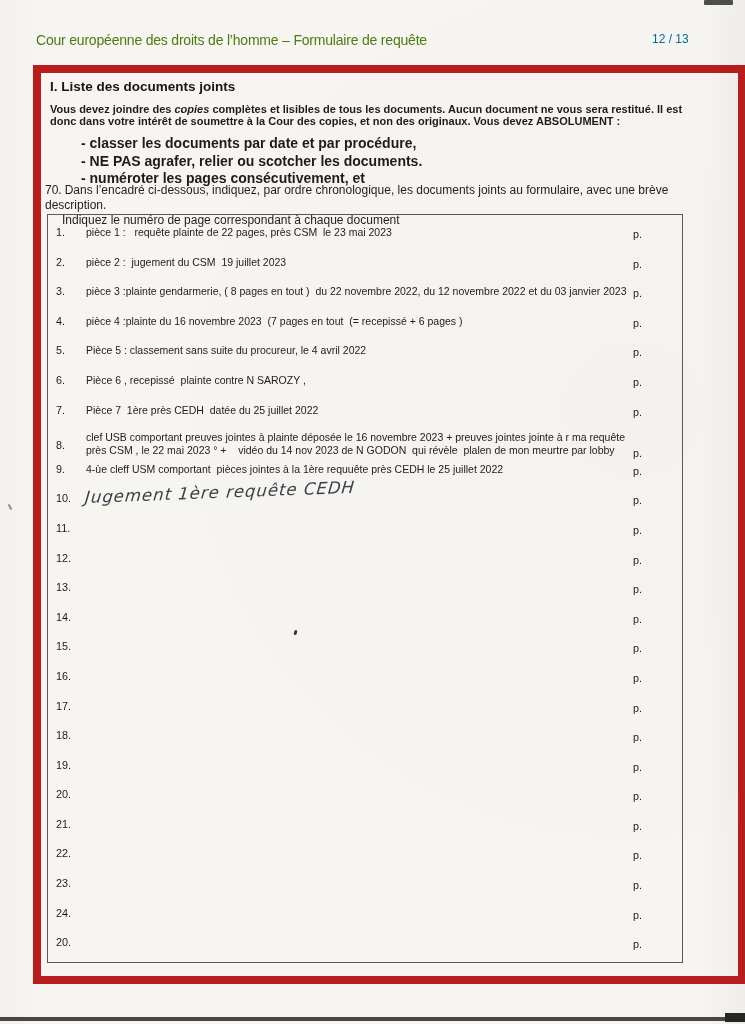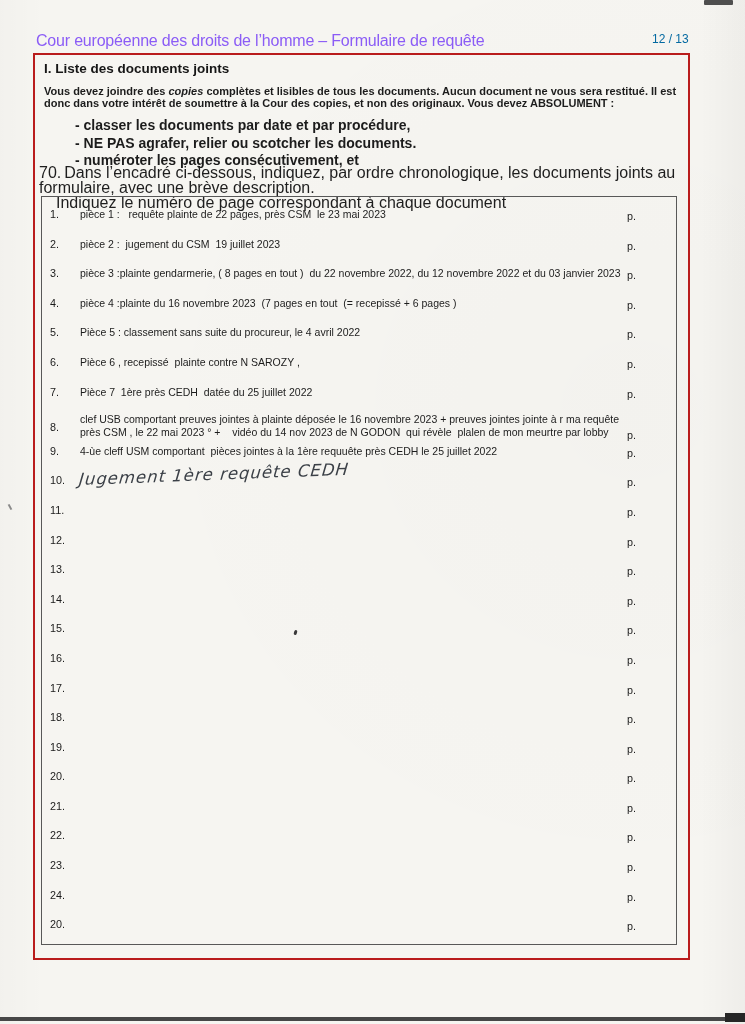--- a/index.html
+++ b/index.html
@@ -6,36 +6,36 @@
   body{
     width:745px;height:1024px;position:relative;overflow:hidden;
     background:#f6f5f1;
     background-image:
       radial-gradient(ellipse at 85% 40%, rgba(0,0,0,0.012), transparent 60%),
       linear-gradient(90deg, rgba(0,0,0,0.015) 0%, rgba(0,0,0,0) 6%, rgba(0,0,0,0) 94%, rgba(0,0,0,0.03) 100%);
     font-family:"Liberation Sans", sans-serif;
     color:#1f1f1f;
     -webkit-font-smoothing:antialiased;
   }
-  .hdr-left{position:absolute;left:36px;top:32px;font-size:16px;color:#8b5cf6;letter-spacing:-0.2px;}
+  .hdr-left{position:absolute;left:36px;top:32px;font-size:14px;color:#4d7c0f;letter-spacing:-0.2px;}
   .hdr-right{position:absolute;left:652px;top:32px;font-size:12px;color:#0369a1;}
 
   .outer-box{
-    position:absolute;left:33px;top:53px;width:653px;height:903px;
-    border:2px solid #b91c1c;background:transparent;
+    position:absolute;left:33px;top:65px;width:653px;height:903px;
+    border:8px solid #b91c1c;background:transparent;padding-left:44px;
   }
   .section-title{position:absolute;left:9px;top:6px;font-size:13.5px;font-weight:bold;color:#161616;}
   .intro{
     position:absolute;left:9px;top:30px;width:634px;
     font-size:11px;font-weight:bold;line-height:12px;color:#1c1c1c;white-space:pre-wrap;
   }
   .intro em{font-style:italic;}
   .bullets{position:absolute;left:40px;top:62px;font-size:14px;font-weight:bold;color:#1c1c1c;}
   .bullets div{height:17.5px;}
-  .q70{position:absolute;left:4px;top:110px;width:640px;font-size:16px;line-height:15px;color:#1e1e1e;}
+  .q70{position:absolute;left:4px;top:110px;width:640px;font-size:12px;line-height:15px;color:#1e1e1e;}
   .q70 .q70-line1{white-space:pre-wrap;}
   .q70 .q70-num{padding-right:3px;}
   .q70 .q70-line2{padding-left:17px;}
 
   .list-box{
     position:absolute;left:6px;top:141px;width:636px;height:749px;
     border:1.5px solid #585858;box-sizing:border-box;
     padding-top:9px;
   }
   .doc-row{position:relative;height:29.6px;display:flex;align-items:flex-start;}

